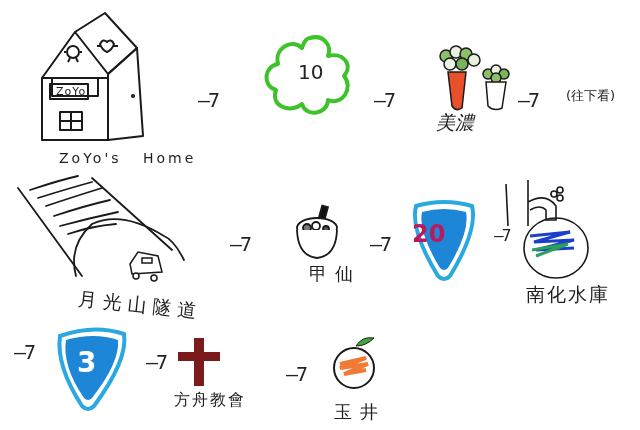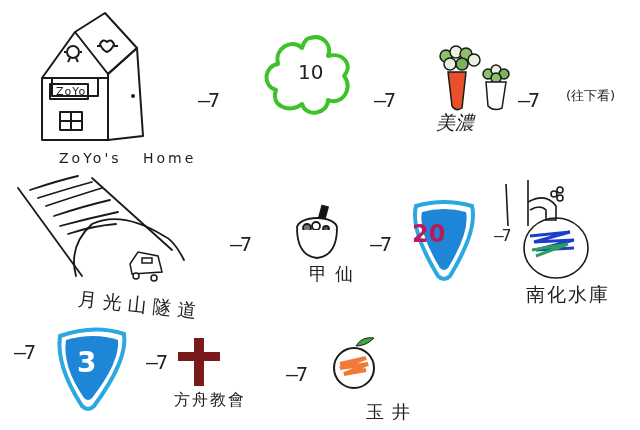--- a/index.html
+++ b/index.html
@@ -145,13 +145,13 @@
 </svg>
 <div class="label" style="left:174px;top:390px;font-size:16px;letter-spacing:2px;text-align:center;">方舟教會</div>
 
 <div class="arrow" style="left:286px;top:362px;">—7</div>
 
 <svg style="left:332px;top:336px" width="48" height="56" viewBox="0 0 48 56">
   <path d="M24,10 Q30,0 42,2 Q34,10 24,10Z" fill="#3aaa3a" stroke="#1a1a1a" stroke-width="1"></path>
   <circle cx="22" cy="32" r="20" fill="#fff" stroke="#1a1a1a" stroke-width="2"></circle>
   <path d="M8,28 l26,-6 l-26,10 l28,-4 l-24,10 l22,-4" fill="none" stroke="#f07a36" stroke-width="4"></path>
 </svg>
-<div class="label" style="left:334px;top:400px;font-size:18px;letter-spacing:8px;margin-left:32px;">玉井</div>
+<div class="label" style="left:334px;top:400px;font-size:18px;letter-spacing:8px;">玉井</div>
 
 </body></html>

